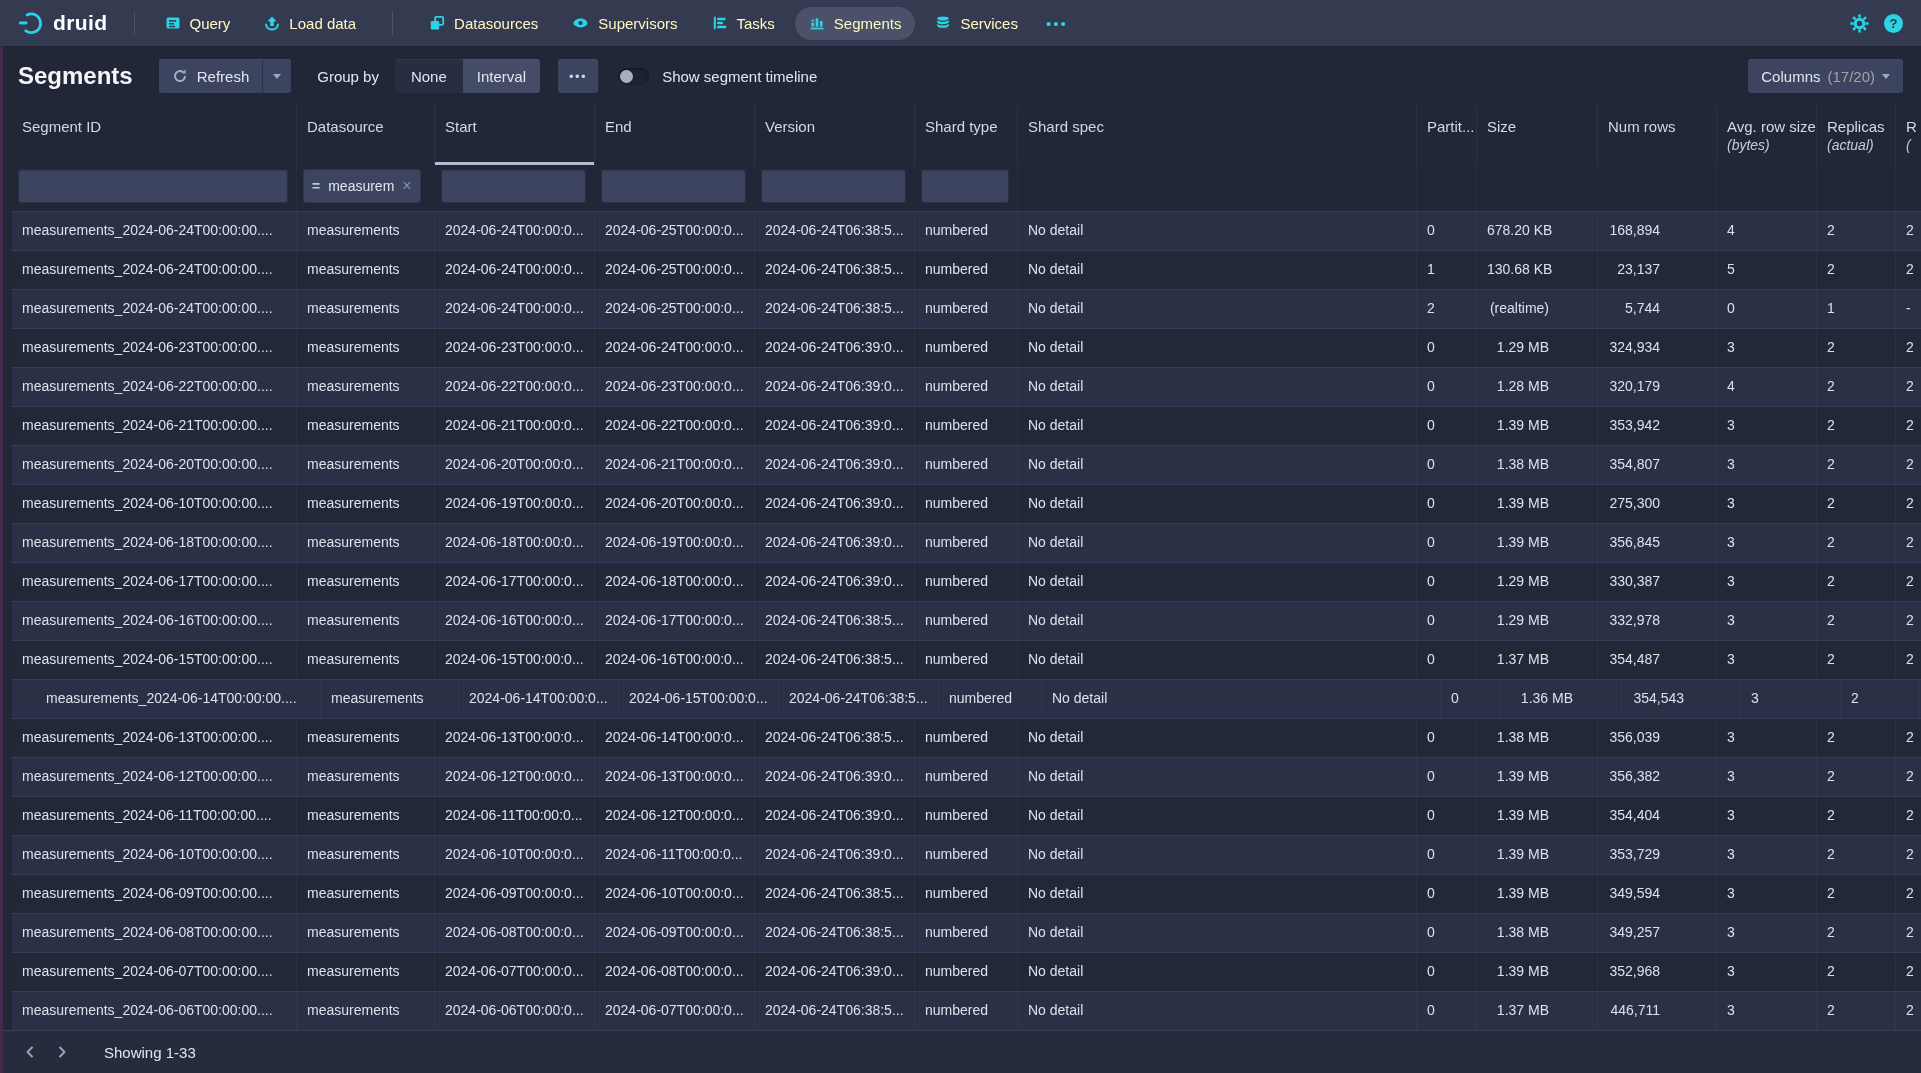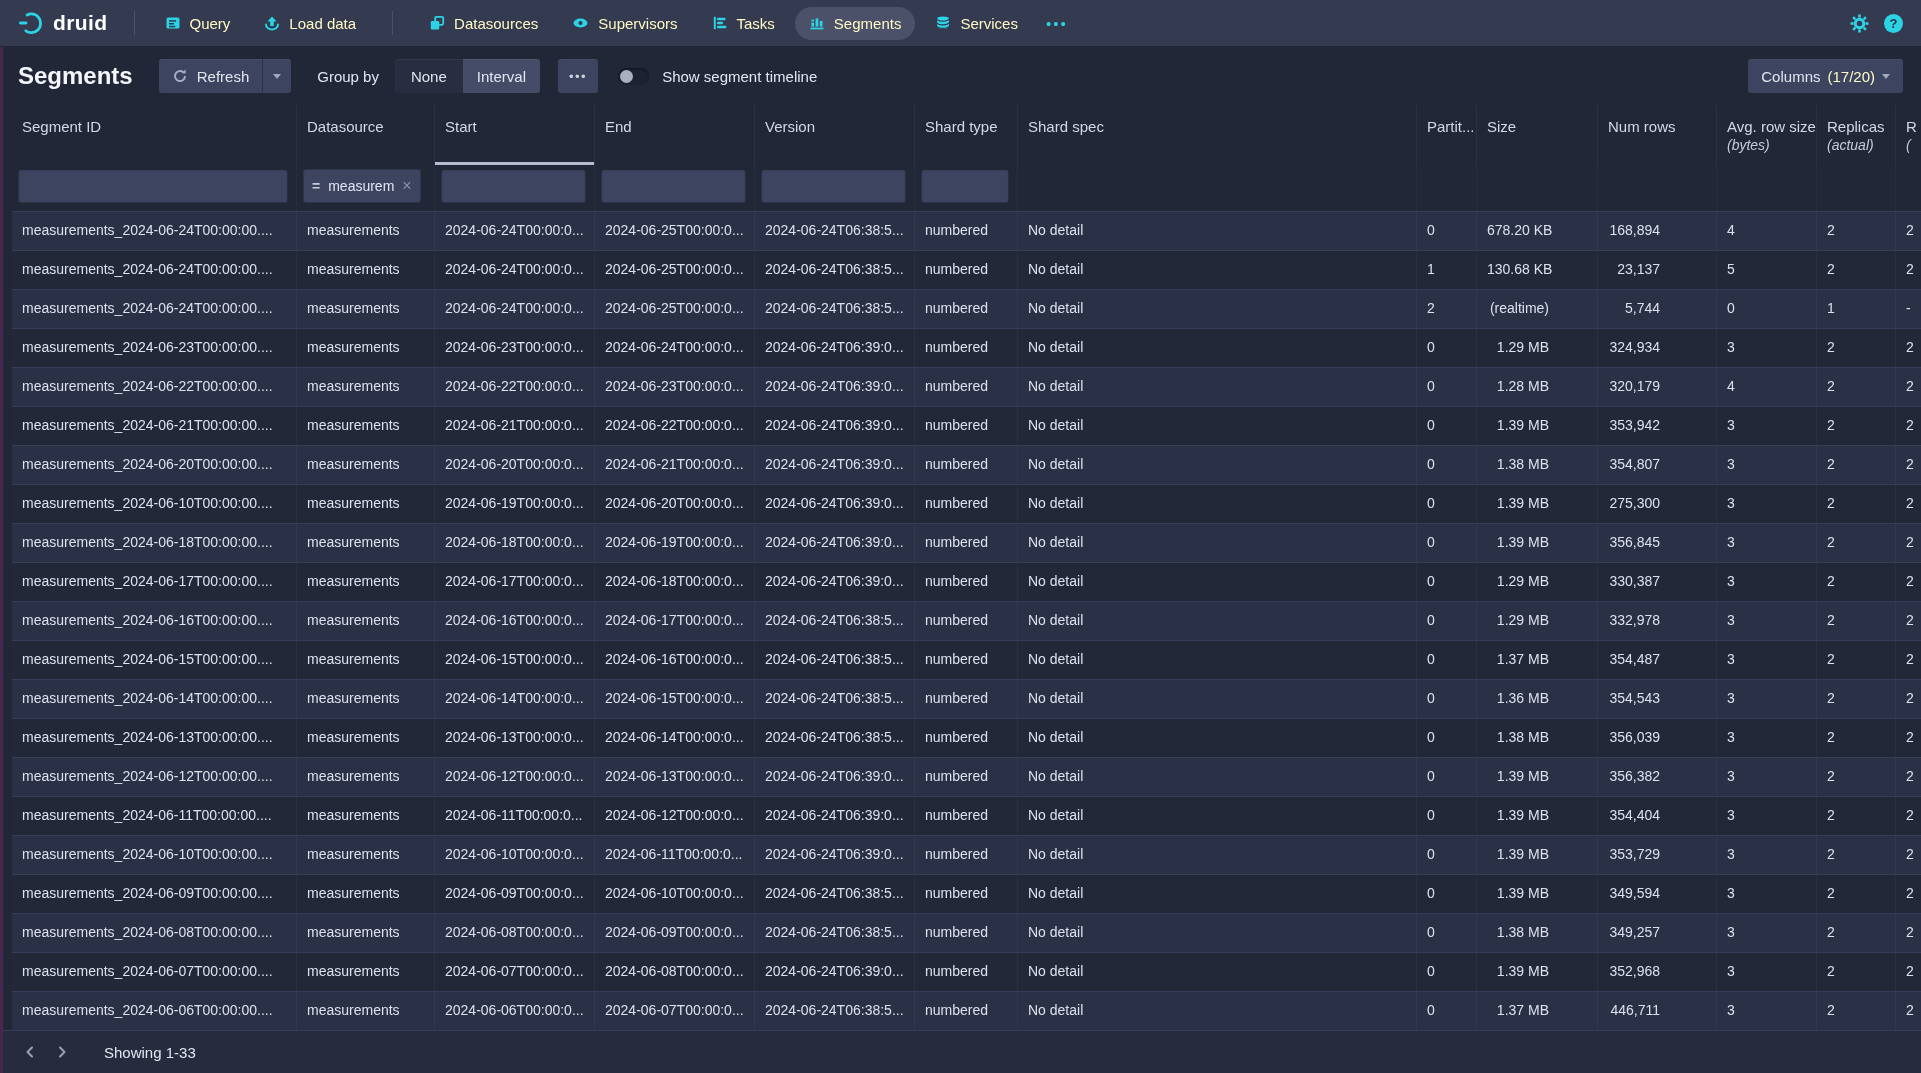--- a/index.html
+++ b/index.html
@@ -53,21 +53,21 @@
   .group-label{ margin:0 16px 0 26px; font-size:15px; color:#e2e6f0; }
   .seg-group{ display:flex; }
   .btn-none{ background:#282d41; border-radius:3px 0 0 3px; padding:0 16px; }
   .btn-interval{ background:#454c68; border-radius:0 3px 3px 0; padding:0 14px; }
   .more-btn{ margin-left:18px; padding:0 11px; letter-spacing:1.5px; font-size:13px; color:#cdd2e0;}
   .toggle{ width:31px; height:17px; border-radius:9px; background:#1d2230; margin-left:20px;
     position:relative; cursor:pointer; box-shadow:inset 0 1px 2px rgba(0,0,0,.45);}
   .toggle-knob{ width:13px; height:13px; border-radius:50%; background:#a9afbe; position:absolute; left:2px; top:2px; }
   .toggle-label{ margin-left:13px; font-size:15px; color:#e2e6f0; }
   .columns-btn{ margin-left:auto; margin-right:2px; gap:7px; }
-  .columns-count{ color:#fef9c3; }
+  .columns-count{ color:#a3a3a3; }
 
   
   .table-area{ padding-left:12px; overflow:hidden; width:1921px; }
   .thead{ display:flex; height:60px; flex-wrap:nowrap; }
   .th{
     position:relative; flex:none; padding:13px 10px 0 10px; font-size:15px; color:#d3d8e4;
     border-right:1px solid rgba(140,150,180,.10); cursor:pointer; overflow:hidden; white-space:nowrap;
   }
   .th-sub{ font-style:italic; font-size:14px; color:#c6cbd9; margin-top:2px; }
   .sort-underline{ position:absolute; left:0; right:0; bottom:0; height:3px; background:#b6bcce; }
@@ -489,21 +489,21 @@
         <div class="cell" style="width: 103px;">numbered</div>
         <div class="cell" style="width: 399px;">No detail</div>
         <div class="cell" style="width: 60px;">0</div>
         <div class="cell c-size" style="width: 121px;">1.37 MB</div>
         <div class="cell c-numrows" style="width: 119px;">354,487</div>
         <div class="cell" style="width: 100px;">3</div>
         <div class="cell" style="width: 79px;">2</div>
         <div class="cell" style="width: 80px;">2</div>
       </div>
       <div class="trow odd">
-        <div class="cell" style="width: 285px;">measurements_2024-06-14T00:00:00....</div>
+        <div class="cell" style="width: 285px; margin-left: 24px;">measurements_2024-06-14T00:00:00....</div>
         <div class="cell" style="width: 138px;">measurements</div>
         <div class="cell" style="width: 160px;">2024-06-14T00:00:0...</div>
         <div class="cell" style="width: 160px;">2024-06-15T00:00:0...</div>
         <div class="cell" style="width: 160px;">2024-06-24T06:38:5...</div>
         <div class="cell" style="width: 103px;">numbered</div>
         <div class="cell" style="width: 399px;">No detail</div>
         <div class="cell" style="width: 60px;">0</div>
         <div class="cell c-size" style="width: 121px;">1.36 MB</div>
         <div class="cell c-numrows" style="width: 119px;">354,543</div>
         <div class="cell" style="width: 100px;">3</div>

